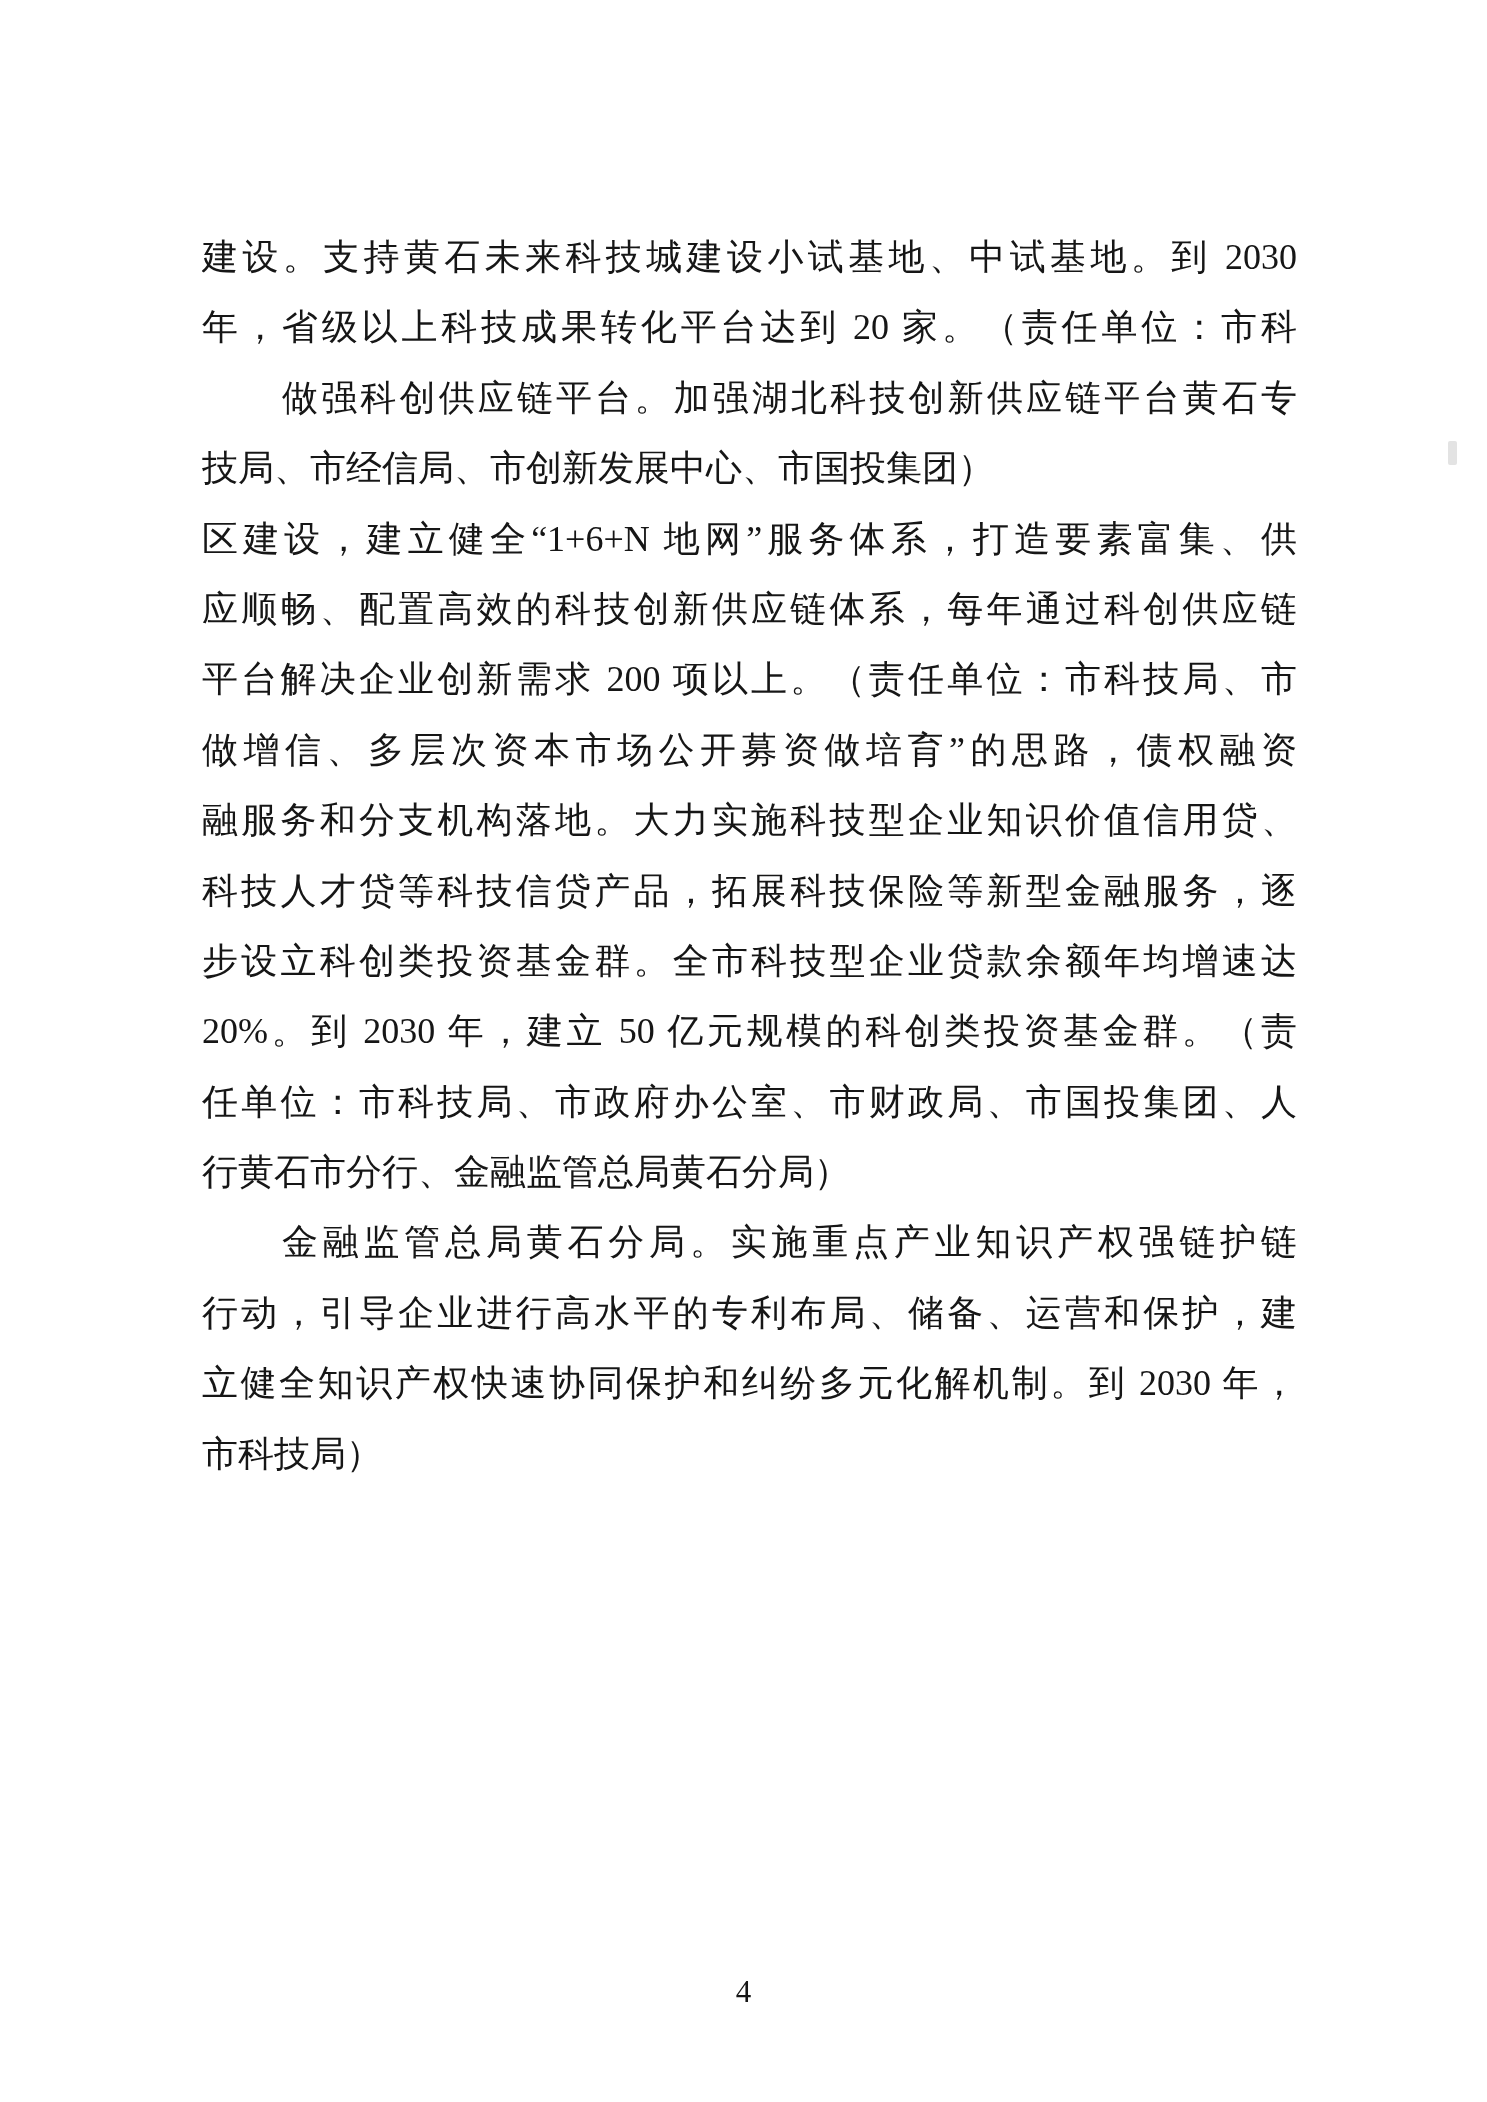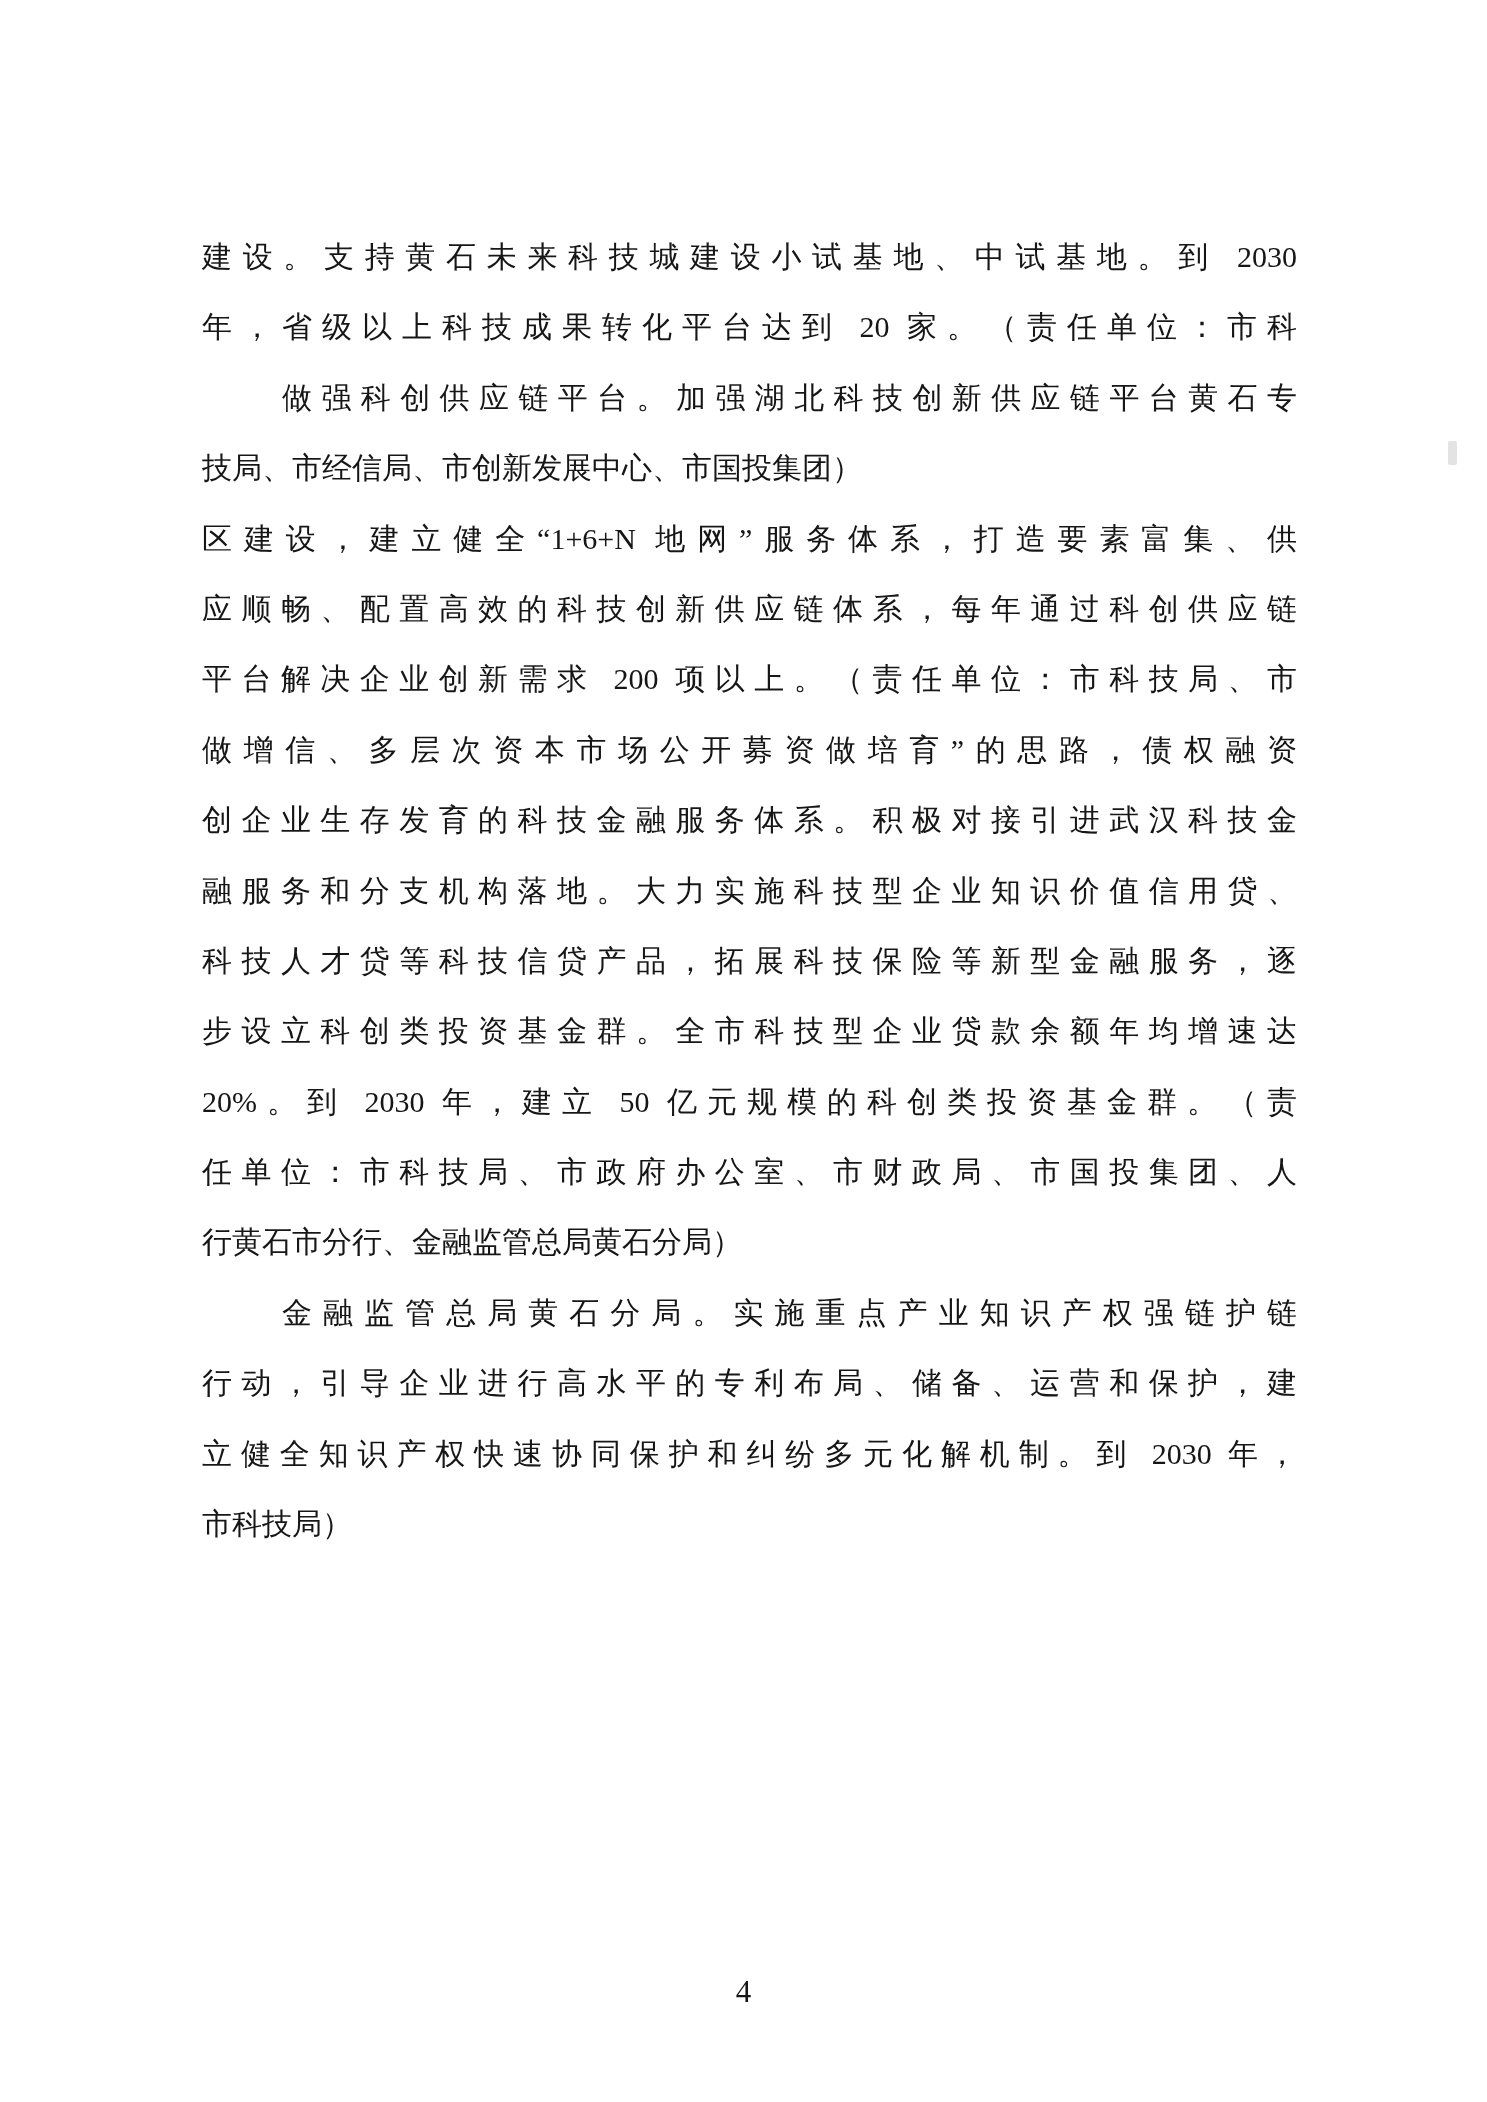--- a/index.html
+++ b/index.html
@@ -18,21 +18,21 @@
   }
   .text-block {
     position: absolute;
     left: 202px;
     top: 222px;
     width: 1095px;
   }
   .line {
     height: 70.4px;
     line-height: 70.4px;
-    font-size: 30px;
+    font-size: 36px;
     overflow: hidden;
     text-align: justify;
     text-align-last: justify;
     text-justify: inter-character;
     word-break: keep-all;
   }
   .line.plain {
     text-align: left;
     text-align-last: left;
   }
@@ -68,21 +68,20 @@
 <div class="page">
   <main class="text-block">
     <div class="line">建设。支持黄石未来科技城建设小试基地、中试基地。到 2030</div>
     <div class="line">年，省级以上科技成果转化平台达到 20 家。（责任单位：市科</div>
     <div class="line indent">做强科创供应链平台。加强湖北科技创新供应链平台黄石专</div>
     <div class="line plain">技局、市经信局、市创新发展中心、市国投集团）</div>
     <div class="line">区建设，建立健全“1+6+N 地网”服务体系，打造要素富集、供</div>
     <div class="line">应顺畅、配置高效的科技创新供应链体系，每年通过科创供应链</div>
     <div class="line">平台解决企业创新需求 200 项以上。（责任单位：市科技局、市</div>
     <div class="line">做增信、多层次资本市场公开募资做培育”的思路，债权融资</div>
-    <div class="line">创企业生存发育的科技金融服务体系。积极对接引进武汉科技金</div>
     <div class="line">融服务和分支机构落地。大力实施科技型企业知识价值信用贷、</div>
     <div class="line">科技人才贷等科技信贷产品，拓展科技保险等新型金融服务，逐</div>
     <div class="line">步设立科创类投资基金群。全市科技型企业贷款余额年均增速达</div>
     <div class="line">20%。到 2030 年，建立 50 亿元规模的科创类投资基金群。（责</div>
     <div class="line">任单位：市科技局、市政府办公室、市财政局、市国投集团、人</div>
     <div class="line plain">行黄石市分行、金融监管总局黄石分局）</div>
     <div class="line indent">金融监管总局黄石分局。实施重点产业知识产权强链护链</div>
     <div class="line">行动，引导企业进行高水平的专利布局、储备、运营和保护，建</div>
     <div class="line">立健全知识产权快速协同保护和纠纷多元化解机制。到 2030 年，</div>
     <div class="line plain">市科技局）</div>

